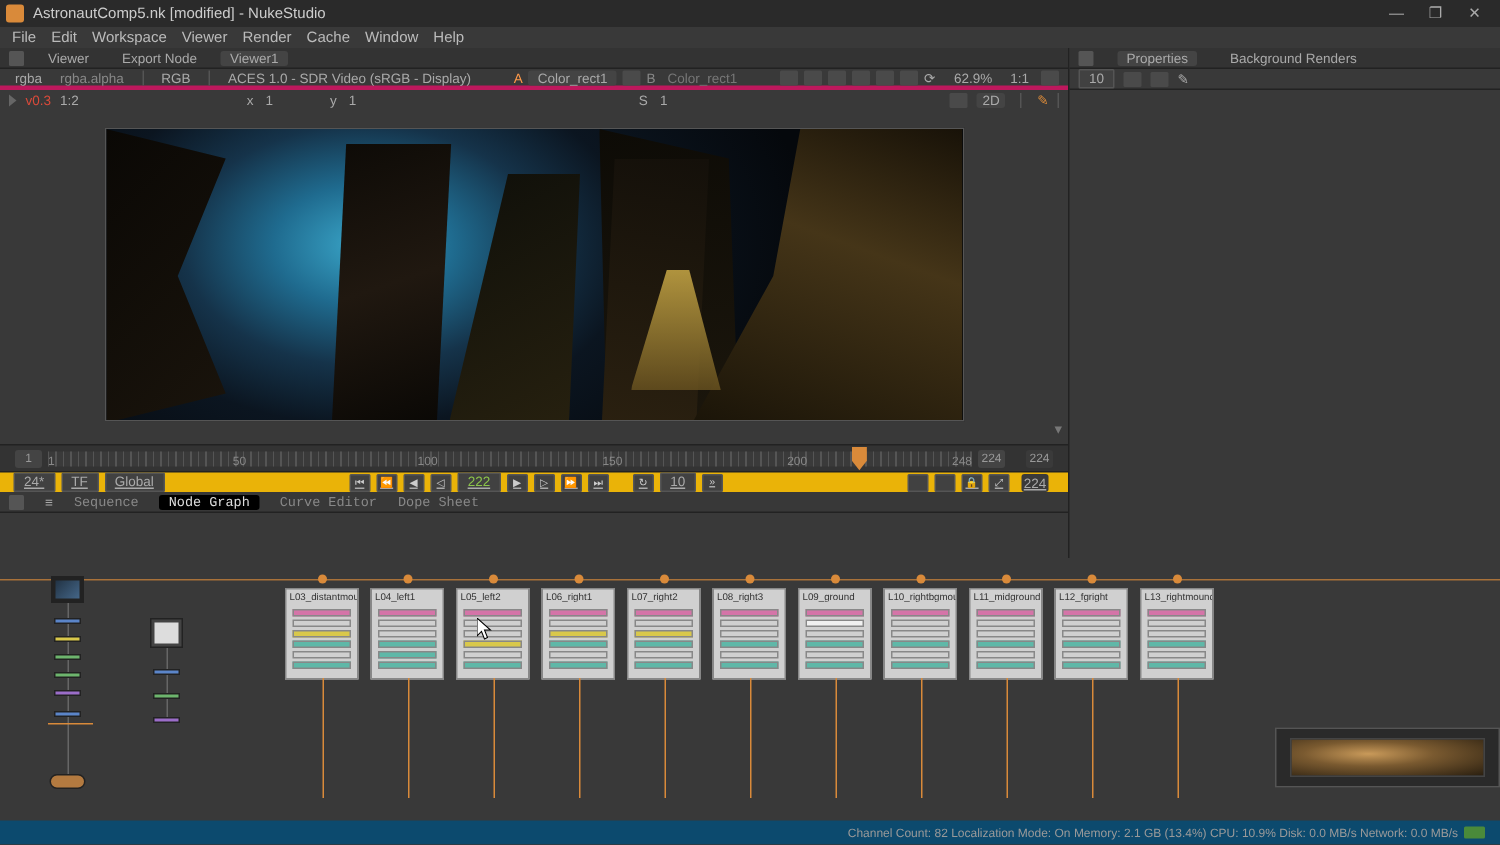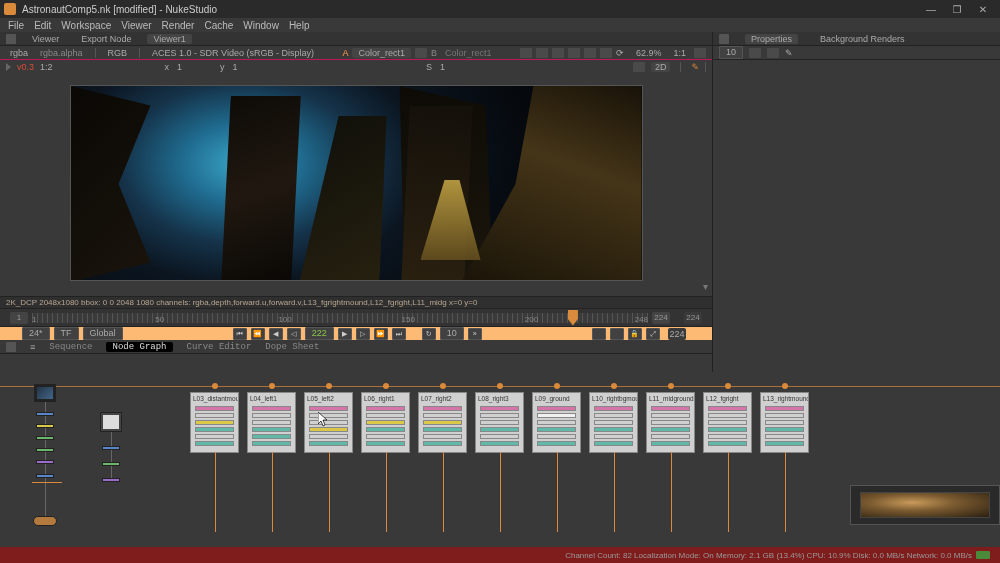--- a/index.html
+++ b/index.html
@@ -53,21 +53,21 @@
   .tab-strip .icon-box { width: 10px; height: 10px; background: #555; border-radius: 1px; }
   .viewer-toolbar {
     height: 14px;
     background: #393939;
     display: flex;
     align-items: center;
     gap: 4px;
     padding: 0 6px;
     font-size: 9px;
     color: #aaa;
-    border-bottom: 1px solid #be185d;
+    border-bottom: 3px solid #be185d;
   }
   .vt-sep { width: 1px; height: 10px; background: #555; margin: 0 4px; }
   .vt-field { padding: 0 4px; }
   .vt-num { padding: 0 6px 0 2px; position:relative; }
   .vt-spacer { flex: 1; }
   .vt-icon { width: 12px; height: 10px; background:#4a4a4a; border-radius:1px; }
   .orange-text { color: #ff9a4a; }
   .viewer-header2 {
     height: 14px;
     background: #393939;
@@ -137,28 +137,29 @@
     background:#3a3a3a;
   }
   .tl-span .ticks {
     position:absolute; inset:0;
     background-image: repeating-linear-gradient(to right, #555 0, #555 1px, transparent 1px, transparent 5px);
   }
   .tl-span .lbl { position:absolute; bottom:-1px; font-size:8px; color:#888; }
   .tl-cursor { position:absolute; top:-3px; width:10px; height:16px; background:#d98a3a; clip-path: polygon(0 0,100% 0, 100% 60%, 50% 100%, 0 60%); }
   .transport {
     height: 14px;
-    background:#fdba74;
-    display:flex;
-    align-items:center;
-    padding: 0 22px;
+    background:#eab308;
+    display:flex;
+    align-items:center;
+    padding: 0 9px;
     gap:4px;
     font-size:9px;
     color:#aaa;
     border-top:1px solid #222;
+    text-decoration:underline;
   }
   .tp-btn { width:14px; height:12px; background:#414141; border:1px solid #555; border-radius:1px; display:flex; align-items:center; justify-content:center; font-size:7px; color:#ccc;}
   .tp-pill { padding:0 6px; background:#414141; border:1px solid #555; border-radius:1px; line-height:11px;}
   .green-txt { color:#8bc34a; }
   .tab-strip2 {
     height: 14px;
     background:#383838;
     display:flex;
     align-items:center;
     padding: 0 6px;
@@ -222,21 +223,21 @@
   }
   .thumb-inner {
     width:130px; height:26px;
     background: radial-gradient(ellipse at 40% 40%, #c99a5a 0%, #7a5a30 40%, #2a1f10 100%);
     border:1px solid #444;
   }
   .statusbar {
     position:absolute;
     bottom:0; left:0; right:0;
     height:16px;
-    background:#7f1d1d;
+    background:#0c4a6e;
     display:flex;
     align-items:center;
     justify-content:flex-end;
     padding: 0 10px;
     font-size:8px;
     color:#999;
     gap:4px;
   }
   .statusbar .green-box { width:14px; height:8px; background:#4a8a3a; border-radius:1px; }
   .props-toolbar {
@@ -338,21 +339,20 @@
         <div class="rock r2"></div>
         <div class="rock r3"></div>
         <div class="rock r4"></div>
         <div class="rock r6"></div>
         <div class="rock r5"></div>
         <div class="highlight"></div>
       </div>
       <div style="position:absolute;right:4px;bottom:4px;color:#777;">▾</div>
     </div>
 
-    <div class="viewer-info">2K_DCP 2048x1080  bbox: 0 0 2048 1080 channels: rgba,depth,forward.u,forward.v,L13_fgrightmound,L12_fgright,L11_midg   x=0 y=0</div>
 
     <div class="timeline-row">
       <span class="tl-left-num">1</span>
       <div class="tl-span">
         <div class="ticks"></div>
         <span class="lbl" style="left:0%">1</span>
         <span class="lbl" style="left:20%">50</span>
         <span class="lbl" style="left:40%">100</span>
         <span class="lbl" style="left:60%">150</span>
         <span class="lbl" style="left:80%">200</span>

